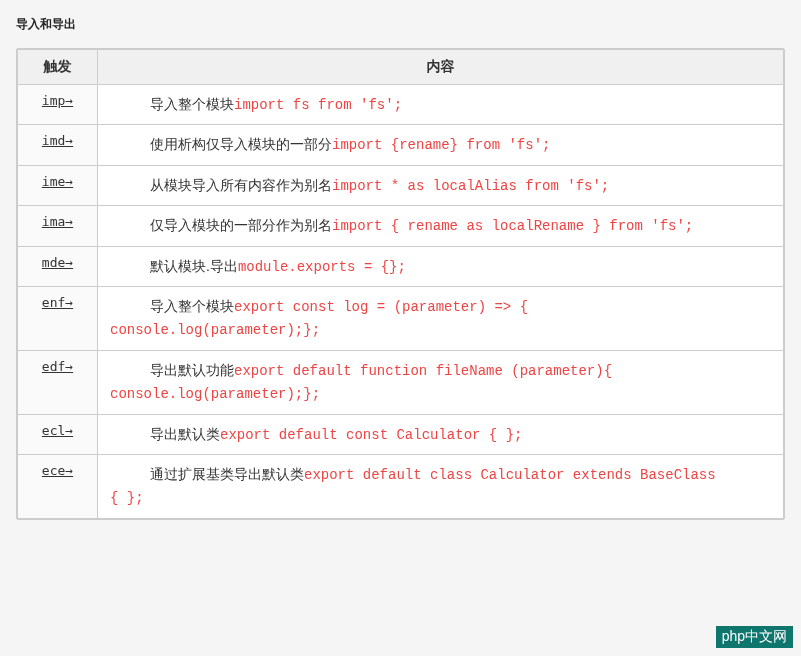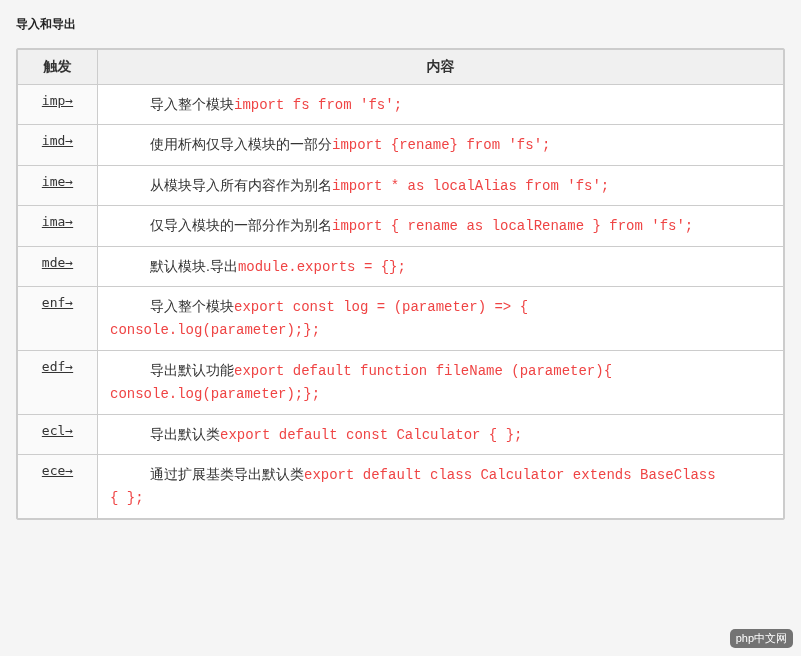--- a/index.html
+++ b/index.html
@@ -62,25 +62,25 @@
     }
     .content-cell .code {
       font-family: Consolas, "Courier New", monospace;
       color: #ef4444;
       background: transparent;
     }
     .watermark {
       position: fixed;
       bottom: 8px;
       right: 8px;
-      background: #737373;
+      background: #0f766e;
       color: #fff;
-      font-size: 11px;
+      font-size: 14px;
       padding: 2px 6px;
-      border-radius: 5px;
+      border-radius: 0;
     }
   </style>
 </head>
 <body>
 
 <div class="page-title">导入和导出</div>
 
 <div class="table-wrapper">
   <table>
     <thead>

